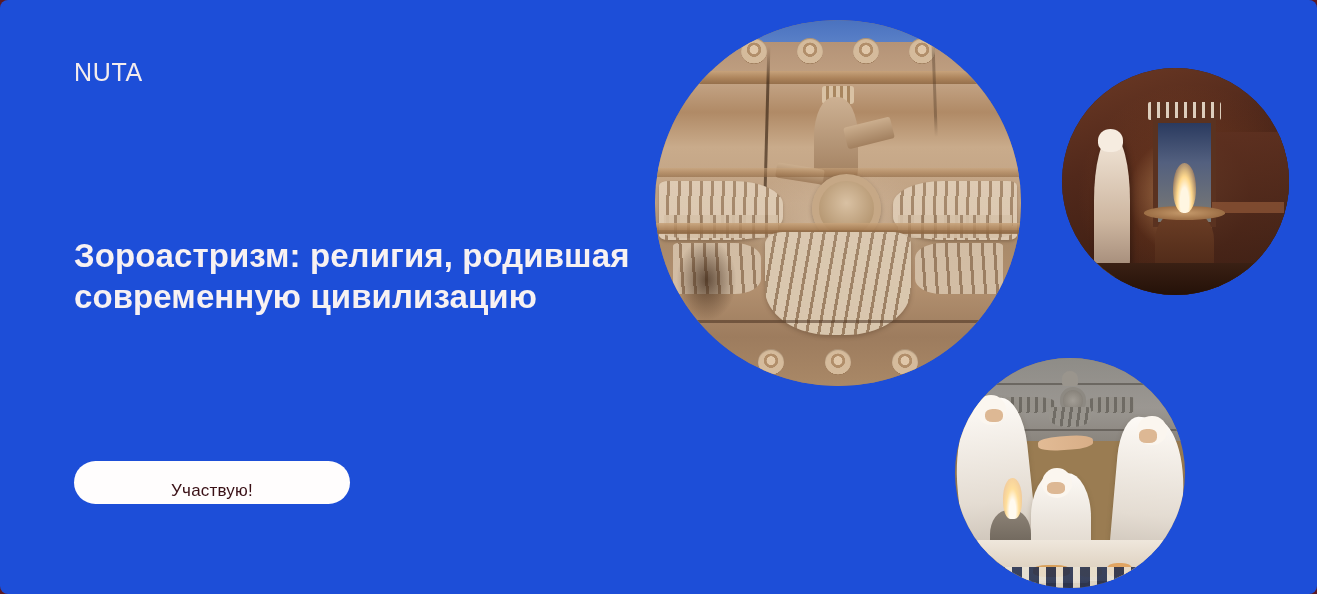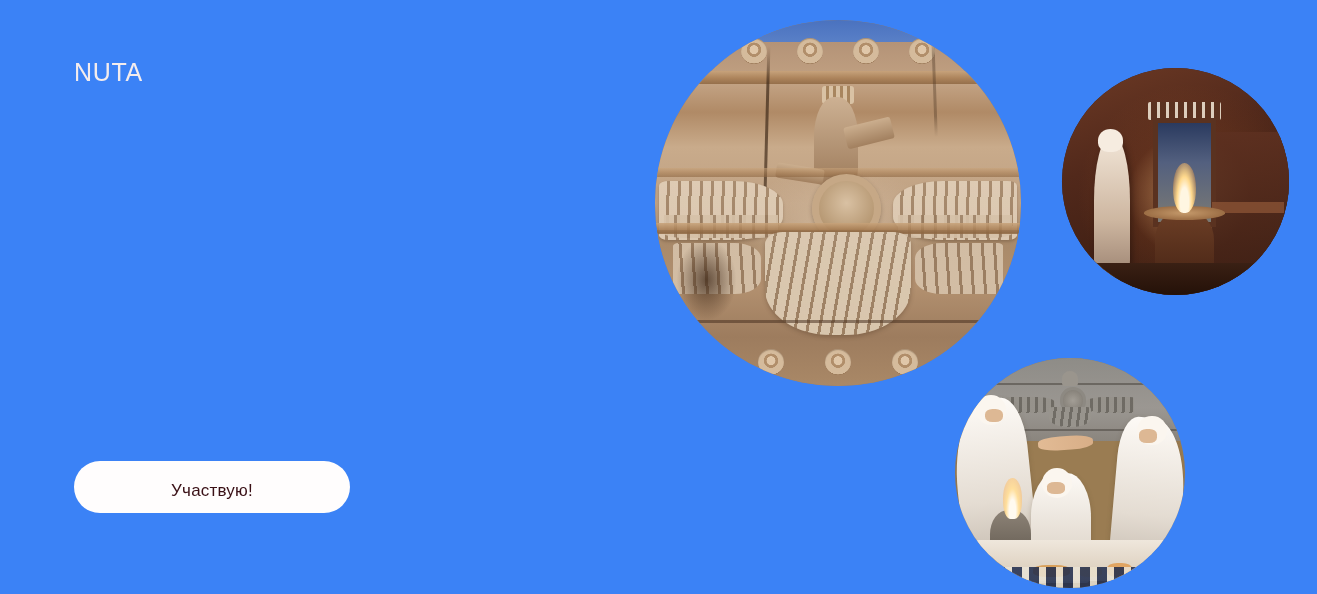--- a/index.html
+++ b/index.html
@@ -11,22 +11,23 @@
     width: 1317px;
     height: 594px;
     overflow: hidden;
     font-family: "Liberation Sans", sans-serif;
     background: #5c1a23;
   }
   .page {
     position: relative;
     width: 1317px;
     height: 594px;
-    background: #3b82f6;
+    background: #1d4ed8;
     overflow: hidden;
+    border-radius: 8px;
   }
 
   
   .logo {
     position: absolute;
     left: 74px;
     top: 57px;
     font-size: 25px;
     line-height: 30px;
     letter-spacing: 0.7px;
@@ -55,21 +56,21 @@
     font-size: 17px;
     line-height: 35px;
     font-weight: 400;
     color: #f4eef0;
   }
   .cta-button {
     position: absolute;
     left: 74px;
     top: 461px;
     width: 276px;
-    height: 52px;
+    height: 43px;
     border: none;
     border-radius: 34px;
     background: #fffdfd;
     color: #3a1016;
     font-family: "Liberation Sans", sans-serif;
     font-size: 17px;
     line-height: 60px;
     letter-spacing: 0.2px;
     padding: 0;
     cursor: pointer;
@@ -489,20 +490,21 @@
   .cer-food.b { left: 54%; width: 10%; height: 4%; background:#e4c489; }
   .cer-food.c { left: 66%; width: 11%; height: 6%; background:#e0a462; }
 </style>
 </head>
 <body>
 
 <div class="page">
 
   <div class="logo">NUTA</div>
 
+  <h1 class="headline">Зороастризм: религия, родившая современную цивилизацию</h1>
 
 
   <button class="cta-button">Участвую!</button>
 
   <div class="circle circle-relief">
     <div class="relief-sky"></div>
     <div class="relief-stone"></div>
     <div class="relief-band b1"></div>
     <div class="rosette-row top">
       <span class="rosette"></span>

